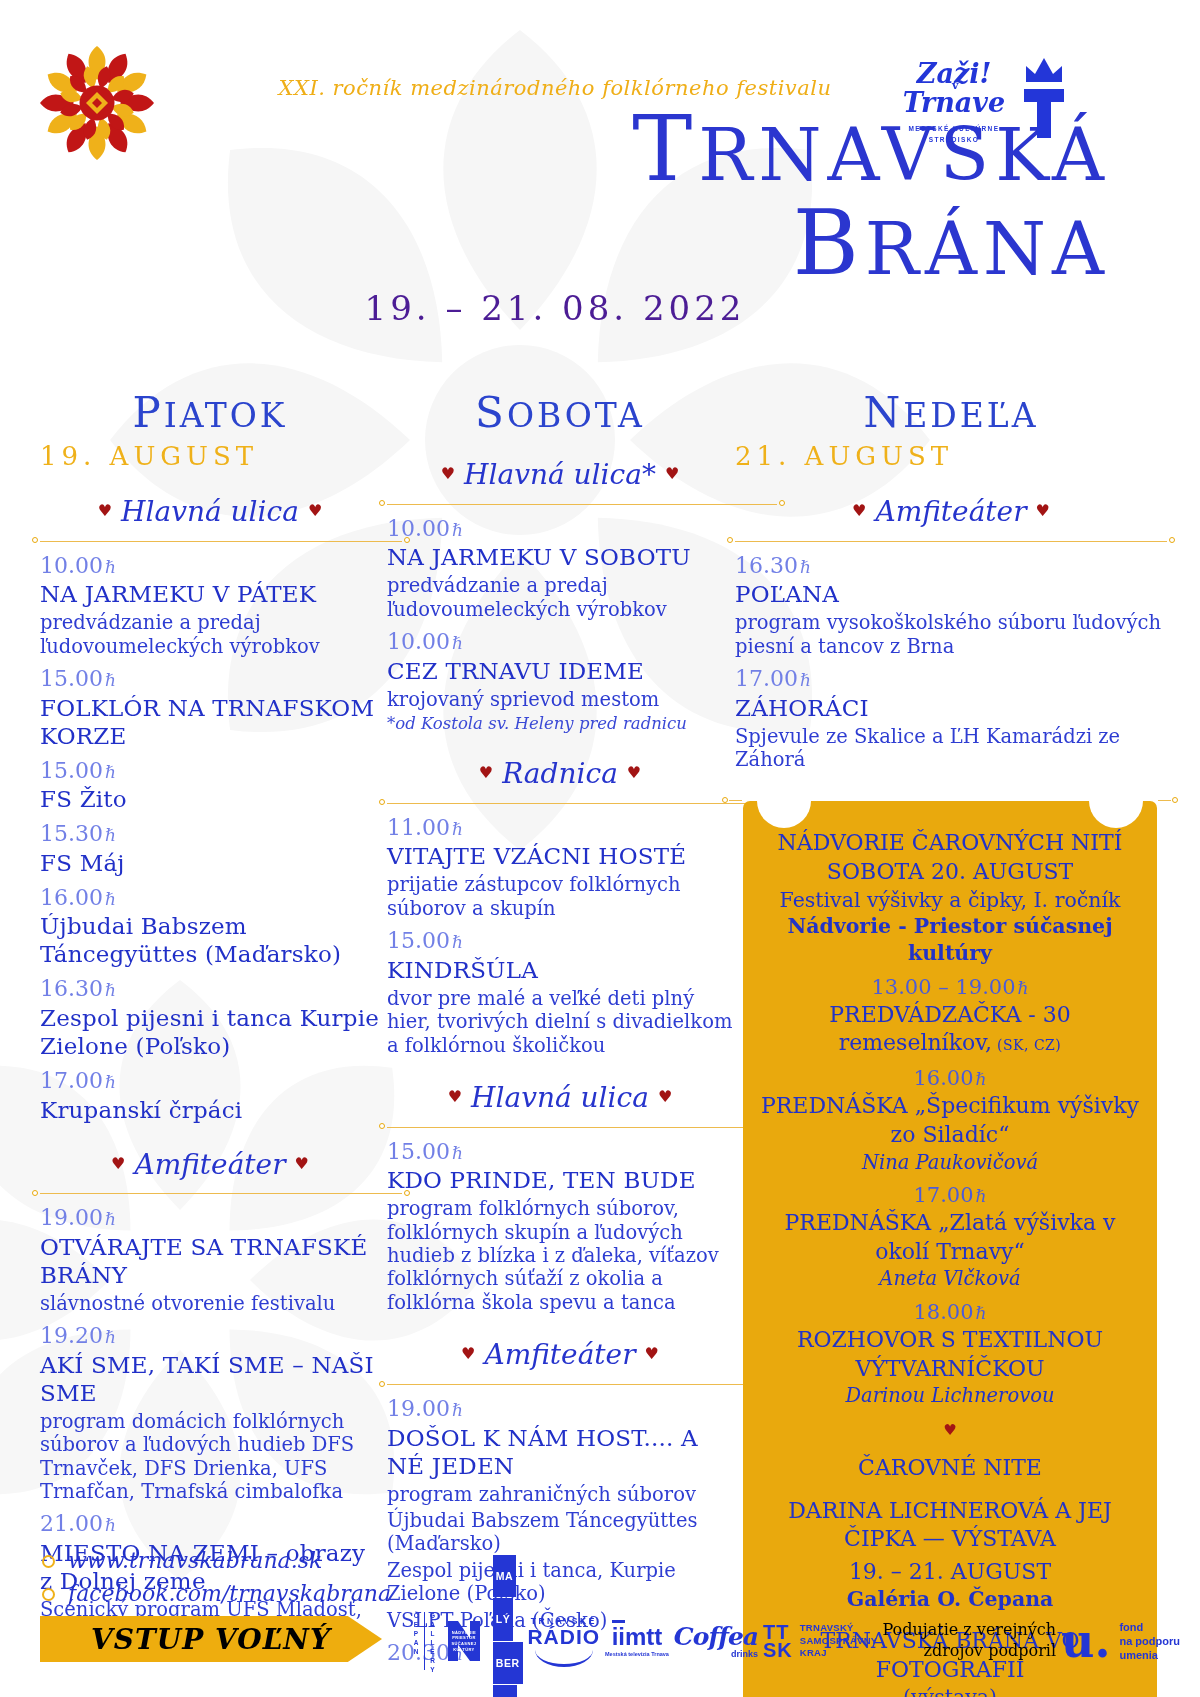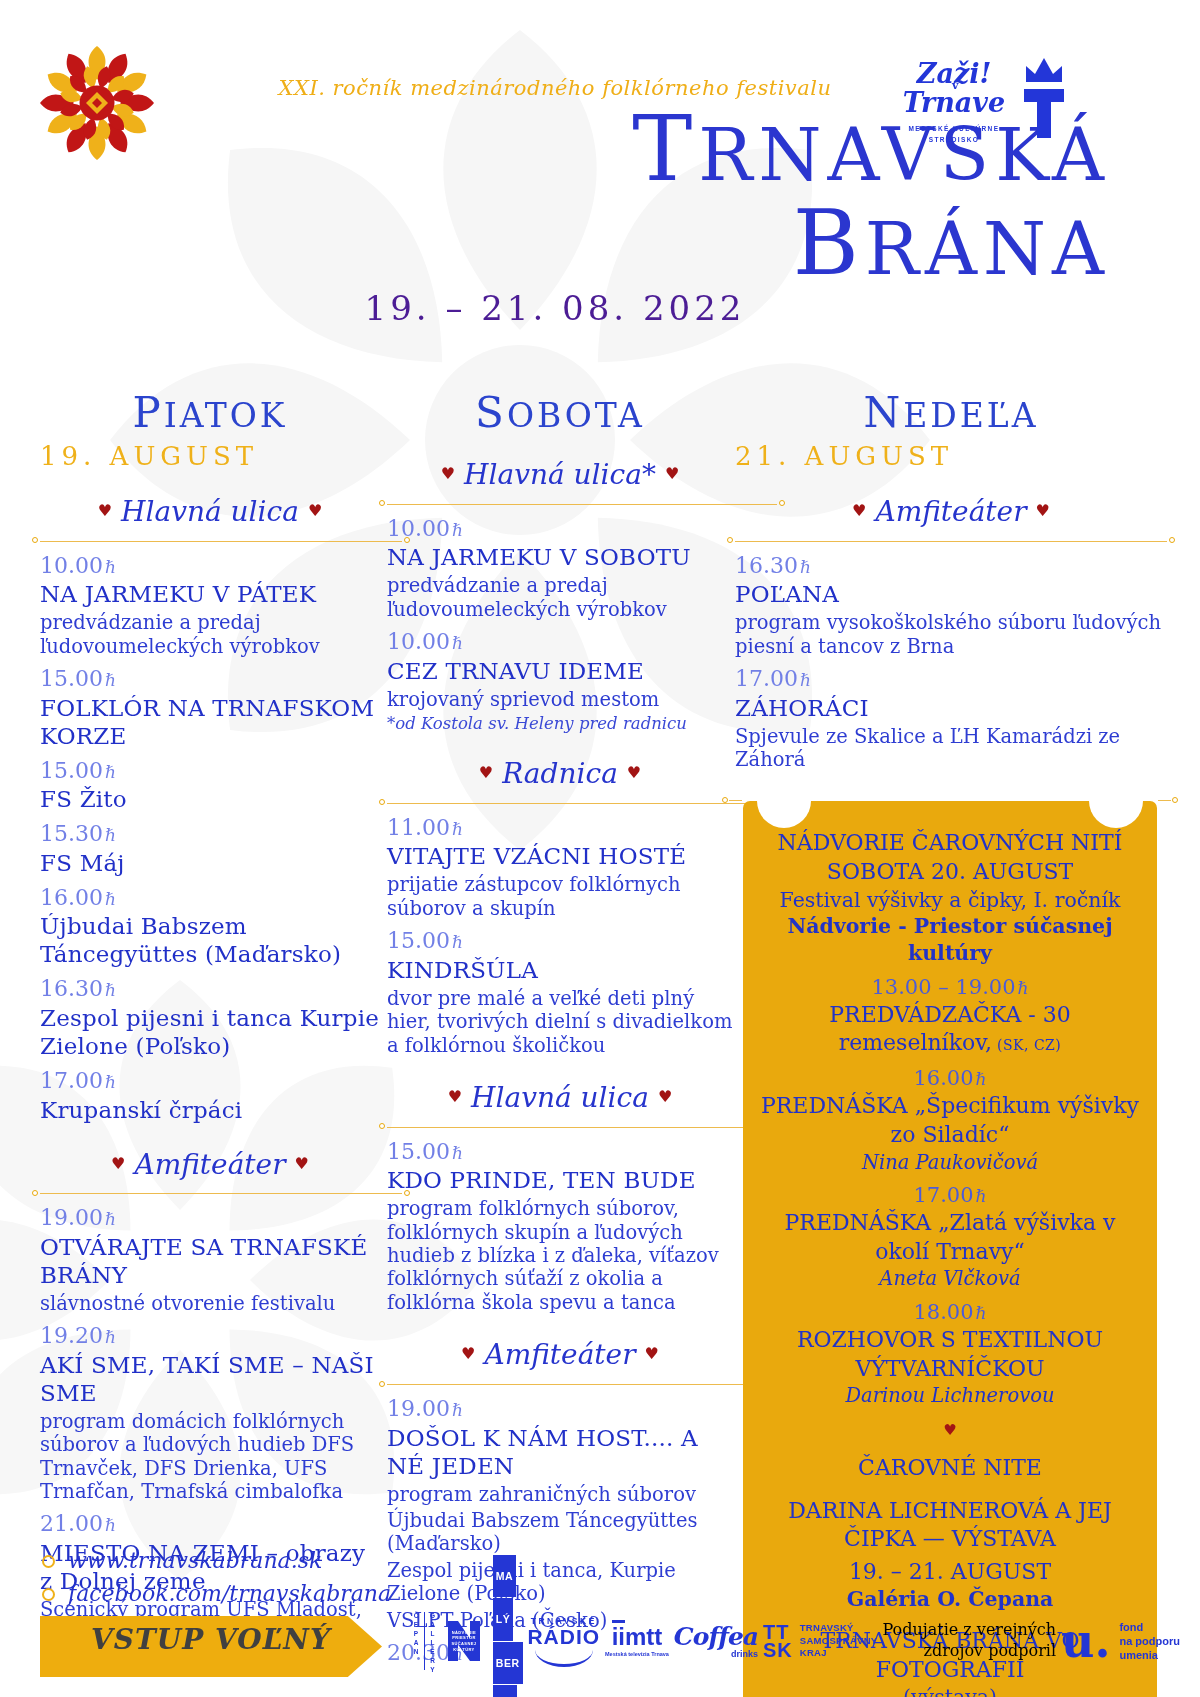--- a/index.html
+++ b/index.html
@@ -70,24 +70,24 @@
   .bx-date{font-size:22px;margin-top:4px;}
   .bx-heart{color:#a21414;font-size:15px;margin:12px 0 2px;}
   .bx.gap{margin-top:14px;}
   .bx-small{font-size:14px;letter-spacing:0.5px;}
 
   
   .links{position:absolute;left:42px;top:1548px;}
   .link{position:relative;padding-left:26px;font-style:italic;font-size:22px;color:#2533cc;margin-bottom:8px;}
   .link::before{content:"";position:absolute;left:0;top:7px;width:9px;height:9px;
       border:2.2px solid #efb11a;border-radius:50%;}
-  .banner{position:absolute;left:40px;top:1616px;width:342px;height:61px;background:#eead0e;
+  .banner{position:absolute;left:40px;top:1616px;width:342px;height:46px;background:#eead0e;
       clip-path:polygon(0 0,90% 0,100% 50%,90% 100%,0 100%);
       text-align:center;line-height:47px;font-size:28px;font-weight:bold;font-style:italic;
-      color:#404040;letter-spacing:1px;}
+      color:#000000;letter-spacing:1px;}
   .partners{position:absolute;left:412px;top:1604px;width:768px;height:74px;display:flex;
       align-items:center;justify-content:space-between;color:#2436d4;
       font-family:"Liberation Sans",sans-serif;}
   .cepan{display:flex;gap:5px;height:58px;align-items:stretch;}
   .cepan .vtx{writing-mode:vertical-rl;text-orientation:upright;font-size:6.5px;font-weight:bold;
       letter-spacing:2px;line-height:1;}
   .cepan .vtx.second{border-left:1px solid #2436d4;padding-left:4px;}
   .nad{position:relative;width:48px;height:48px;}
   .nadtxt{position:absolute;inset:0;display:flex;flex-direction:column;align-items:center;
       justify-content:center;color:#fff;font-size:4px;line-height:1.4;font-weight:bold;letter-spacing:0.4px;}

